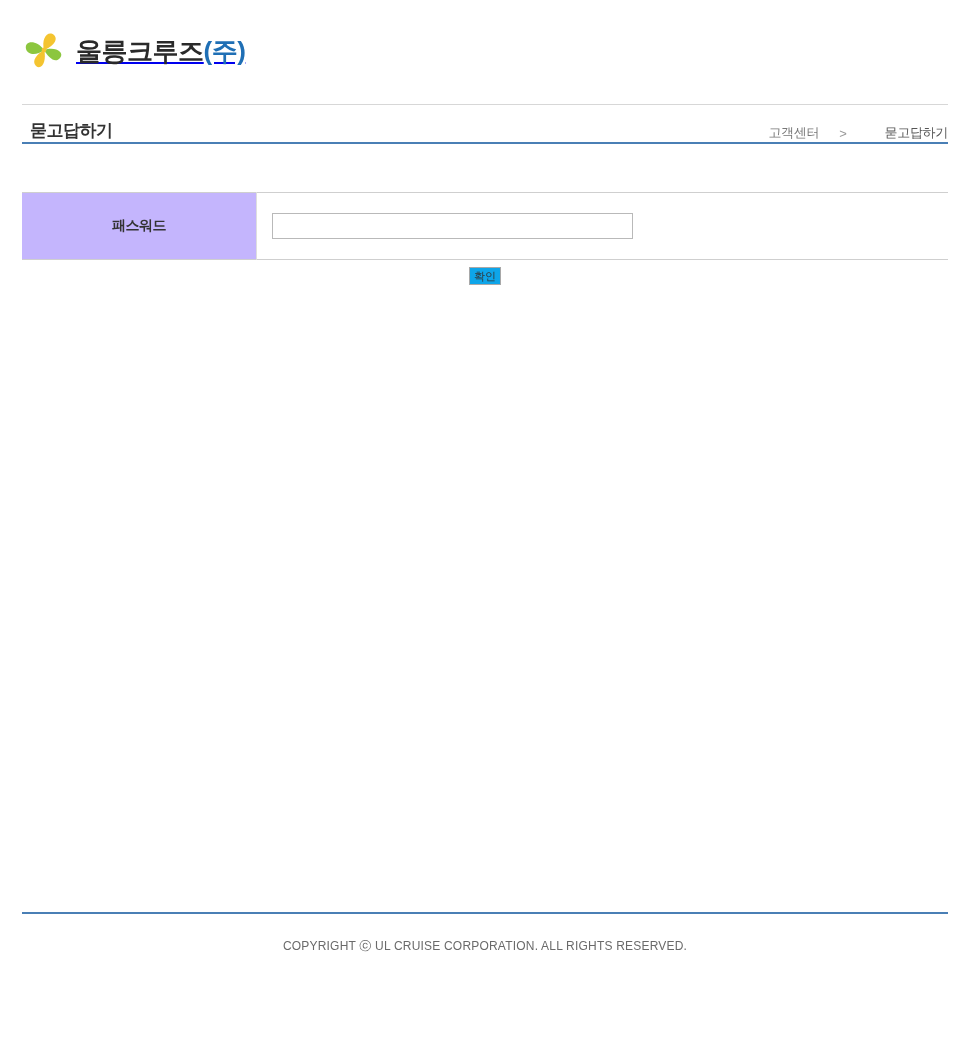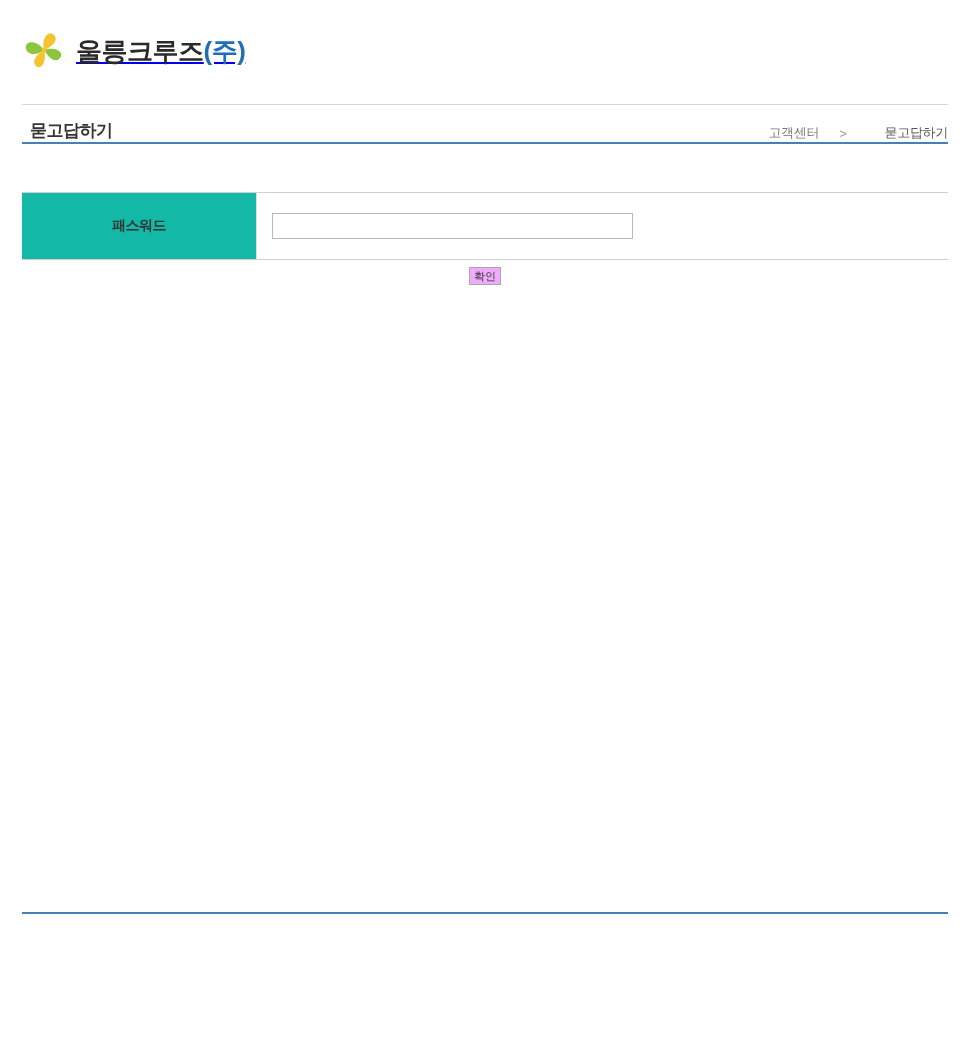--- a/index.html
+++ b/index.html
@@ -93,21 +93,21 @@
   }
   .pw-table {
     width: 100%;
     border-collapse: collapse;
     border-top: 1px solid #cfcfcf;
     border-bottom: 1px solid #cfcfcf;
     table-layout: fixed;
   }
   .pw-table th {
     width: 232px;
-    background: #14b8a6;
+    background: #c4b5fd;
     border-right: 1px solid #dedede;
     font-size: 14px;
     font-weight: bold;
     color: #333333;
     letter-spacing: -0.5px;
     height: 64px;
     text-align: center;
     vertical-align: middle;
   }
   .pw-table td {
@@ -130,21 +130,21 @@
   
   .btn-row {
     margin: 6px 22px 0 22px;
     text-align: center;
   }
   .submit-btn {
     display: inline-block;
     min-width: 28px;
     height: 18px;
     border: 1px solid #a8a8a8;
-    background: #f0abfc;
+    background: #0ea5e9;
     font-size: 11px;
     font-family: "Liberation Sans", sans-serif;
     color: #333333;
     line-height: 16px;
     padding: 0 4px;
     cursor: pointer;
   }
 
   
   .footer {
@@ -208,13 +208,14 @@
   </tbody>
     </table>
 </div>
 
 <div class="btn-row">
   <button class="submit-btn" type="button">확인</button>
 </div>
 
 <div class="footer">
   <div class="footer-rule"></div>
+  <div class="footer-copy">COPYRIGHT ⓒ UL CRUISE CORPORATION. ALL RIGHTS RESERVED.</div>
 </div>
 
 </body></html>

